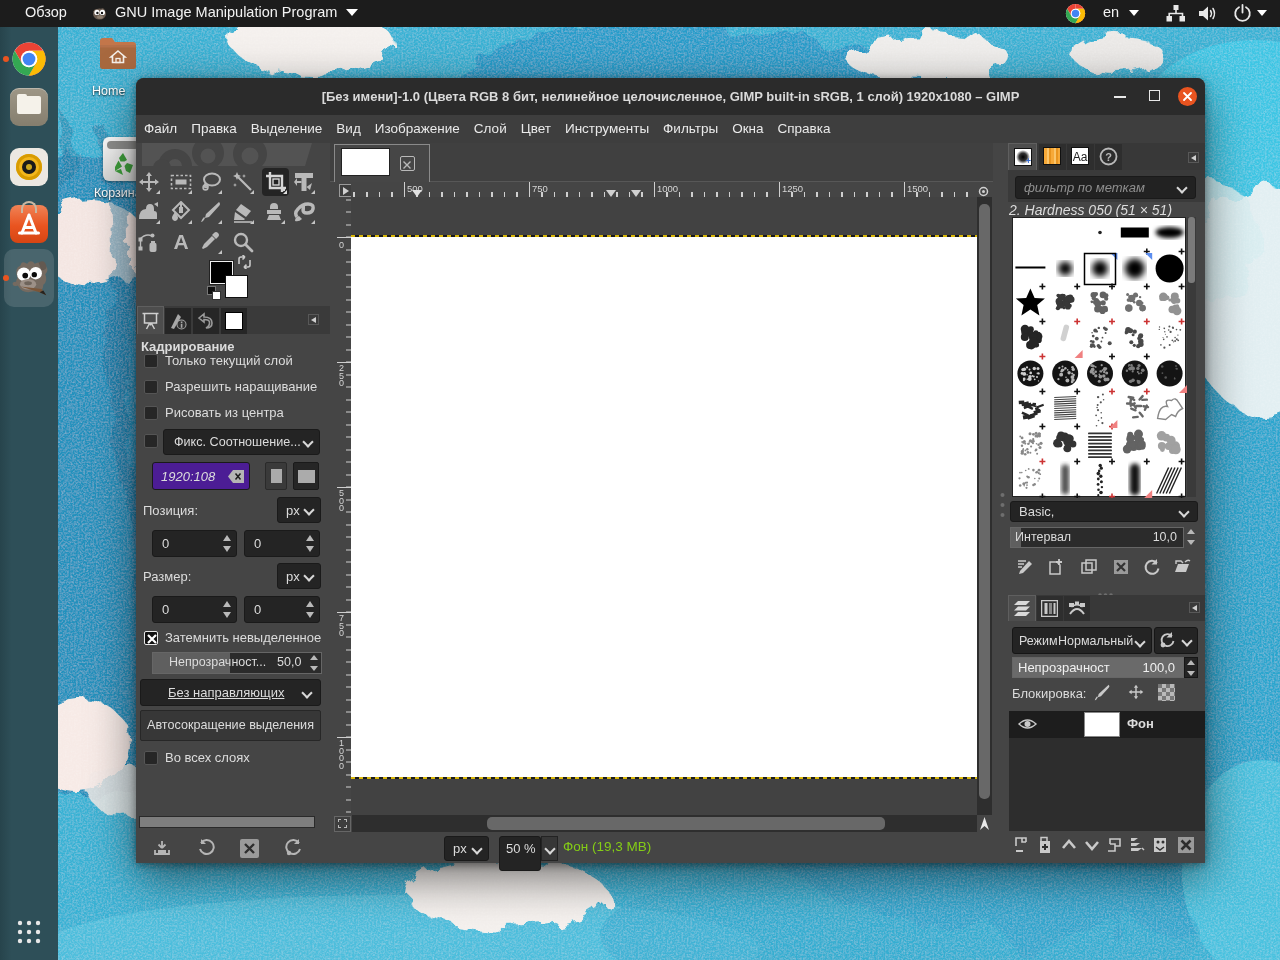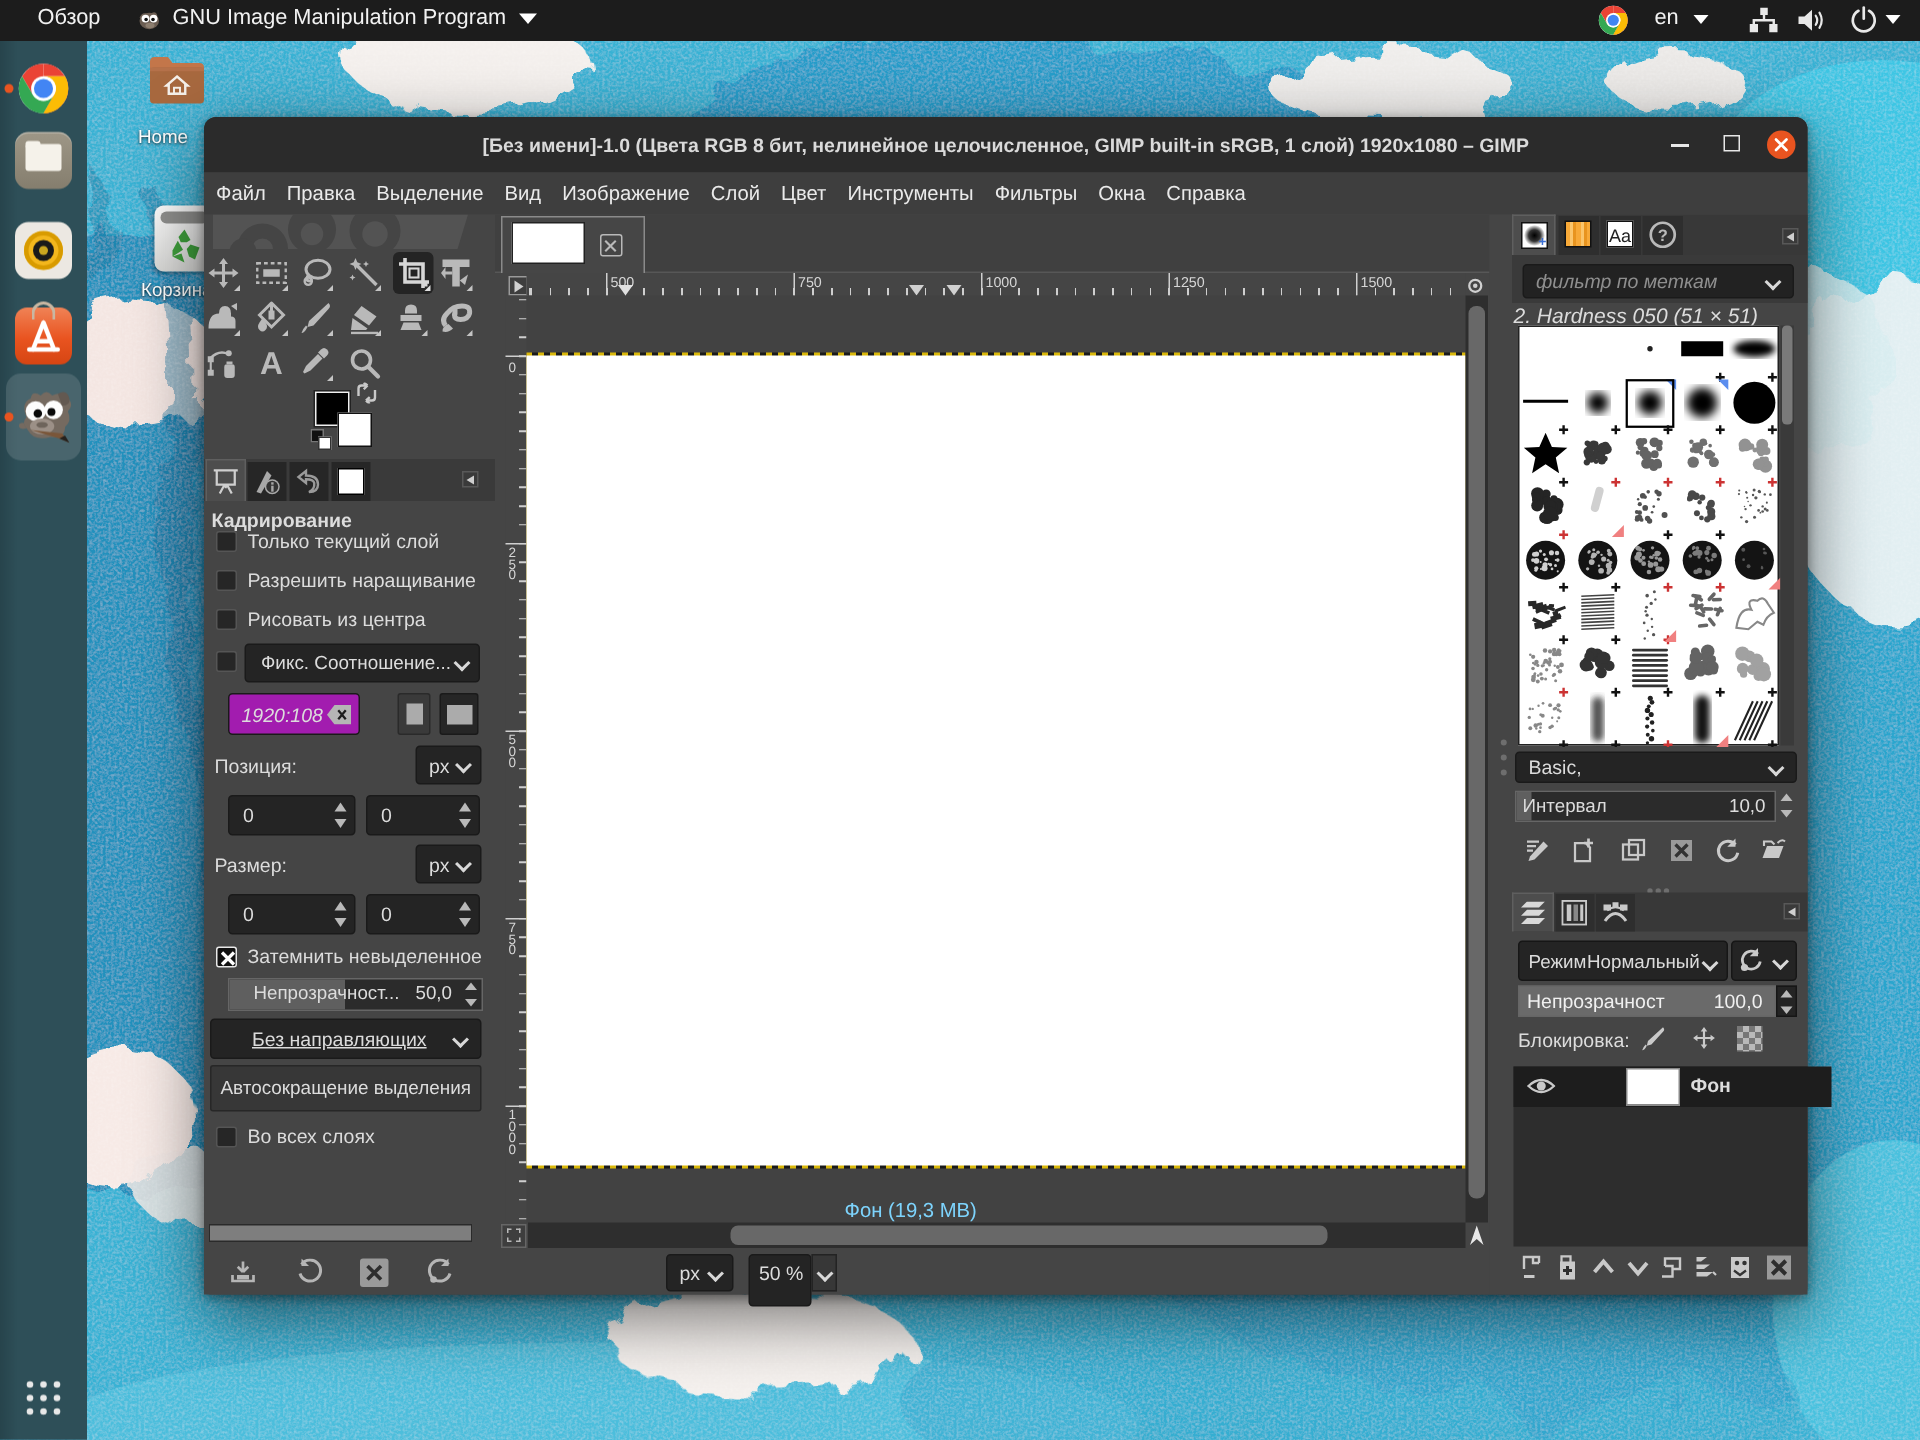--- a/index.html
+++ b/index.html
@@ -393,21 +393,21 @@
       <span class="lbl" style="left:29px;top:210px;">Только текущий слой</span>
 <span class="chk" style="left:8px;top:237px;"></span>
       <span class="lbl" style="left:29px;top:236px;">Разрешить наращивание</span>
 <span class="chk" style="left:8px;top:263px;"></span>
       <span class="lbl" style="left:29px;top:262px;">Рисовать из центра</span>
 <span class="chk" style="left:8px;top:291px;"></span>
 <div class="entry abs" style="left:27px;top:286px;width:157px;height:26px;">
         <span class="lbl" style="left:10px;top:5px;font-size:12.6px;">Фикс. Соотношение...</span>
         <span class="chevron" style="right:7px;top:8px;"></span>
       </div>
-<div class="entry abs" style="left:16px;top:319px;width:88px;height:28px;background:#a21caf;">
+<div class="entry abs" style="left:16px;top:319px;width:98px;height:28px;background:#4c1d95;">
         <span class="lbl" style="left:8px;top:6px;font-style:italic;">1920:108</span>
 <svg class="abs" style="right:5px;top:7px;" width="16" height="13" viewBox="0 0 16 13">
           <path d="M5 0 H16 V13 H5 L0 6.5 Z" fill="#b5b5b5"></path>
           <path d="M7.5 3.5 L12.5 9.5 M12.5 3.5 L7.5 9.5" stroke="#1e1e1e" stroke-width="1.5"></path>
         </svg>
       </div>
 <div class="abs" style="left:129px;top:319px;width:22px;height:28px;background:#3a3a3a;border:1px solid #2a2a2a;border-radius:2px;">
         <span style="position:absolute;left:5px;top:6px;width:11px;height:14px;background:#ababab;"></span>
       </div>
 <div class="abs" style="left:157px;top:319px;width:26px;height:28px;background:#262626;border:1px solid #1a1a1a;border-radius:2px;">
@@ -540,21 +540,21 @@
 <div class="entry abs" style="left:114px;top:693px;width:45px;height:25px;">
         <span class="lbl" style="left:8px;top:4px;">px</span>
         <span class="chevron" style="right:7px;top:8px;"></span>
       </div>
 <div class="entry abs" style="left:169px;top:693px;width:42px;height:35px;">
         <span class="lbl" style="left:6px;top:4px;">50 %</span>
       </div>
 <div class="abs" style="left:211px;top:693px;width:17px;height:25px;background:#373737;border:1px solid #232323;">
         <span class="chevron" style="left:4px;top:8px;"></span>
       </div>
-<span class="lbl" style="left:233px;top:656px;font-size:13.5px;color:#7dd3fc;">Фон (19,3 МВ)</span>
+<span class="lbl" style="left:233px;top:696px;font-size:13.5px;color:#84cc16;">Фон (19,3 МВ)</span>
 </div>
 <div id="rightpanel">
 <div class="abs" style="left:7px;top:349px;width:5px;height:26px;"><svg width="5" height="26">
           <circle cx="2.5" cy="3" r="2" fill="#6e6e6e"></circle>
           <circle cx="2.5" cy="13" r="2" fill="#6e6e6e"></circle>
           <circle cx="2.5" cy="23" r="2" fill="#6e6e6e"></circle>
         </svg></div>
 <div class="abs" style="left:15px;top:0;width:197px;height:27px;background:#383838;"></div>
 <div class="abs" style="left:15px;top:0px;width:29px;height:27px;background:#4d4d4d;border:1px solid #5f5f5f;border-bottom:none;">
 <div class="abs" style="left:5px;top:4px;width:18px;height:18px;background:#fff;border:1px solid #111;"><svg width="16" height="16">
@@ -1250,21 +1250,21 @@
 <span class="lbl" style="left:19px;top:543px;">Блокировка:</span>
 <svg class="abs" style="left:101px;top:541px;" width="17" height="17" viewBox="0 0 22 22">
         <path d="M19 1 Q21 3 19 5 L9 16 L5 17 L6 13 Z" fill="#c9c9c9"></path>
         <path d="M5 17 Q3 21 1 21 Q2 18 4 16 Z" fill="#c9c9c9"></path>
       </svg>
 <svg class="abs" style="left:135px;top:541px;" width="16" height="16" viewBox="0 0 22 22">
         <path d="M11 1 L14 5 H12 V10 H17 V8 L21 11 L17 14 V12 H12 V17 H14 L11 21 L8 17 H10 V12 H5 V14 L1 11 L5 8 V10 H10 V5 H8 Z" fill="#c9c9c9"></path>
       </svg>
 <div class="abs" style="left:165px;top:541px;width:17px;height:17px;background:repeating-conic-gradient(#b9b9b9 0 25%,#777 0 50%) 0 0/8px 8px;"></div>
 <div class="abs" style="left:16px;top:568px;width:196px;height:120px;background:#2d2d2d;">
-<div class="abs" style="left:0;top:0;width:212px;height:27px;background:#1d1d1d;">
+<div class="abs" style="left:0;top:0;width:196px;height:27px;background:#1d1d1d;">
 <svg style="position:absolute;left:9px;top:6px;" width="19" height="14">
             <path d="M1 7 Q9.5 -1 18 7 Q9.5 15 1 7 Z" fill="none" stroke="#c9c9c9" stroke-width="1.5"></path>
             <circle cx="9.5" cy="7" r="3" fill="#c9c9c9"></circle>
           </svg>
 <div class="abs" style="left:75px;top:1px;width:36px;height:25px;background:#fff;border:1px solid #888;"></div>
 <span class="lbl" style="left:118px;top:5px;font-weight:bold;">Фон</span>
 </div>
 </div>
 <svg class="abs" style="left:21px;top:693px;" width="18" height="18" viewBox="0 0 18 18">
         <path d="M2 10 V2 H12 V6 M8 2 V6 H12" fill="none" stroke="#c9c9c9" stroke-width="1.6"></path>

